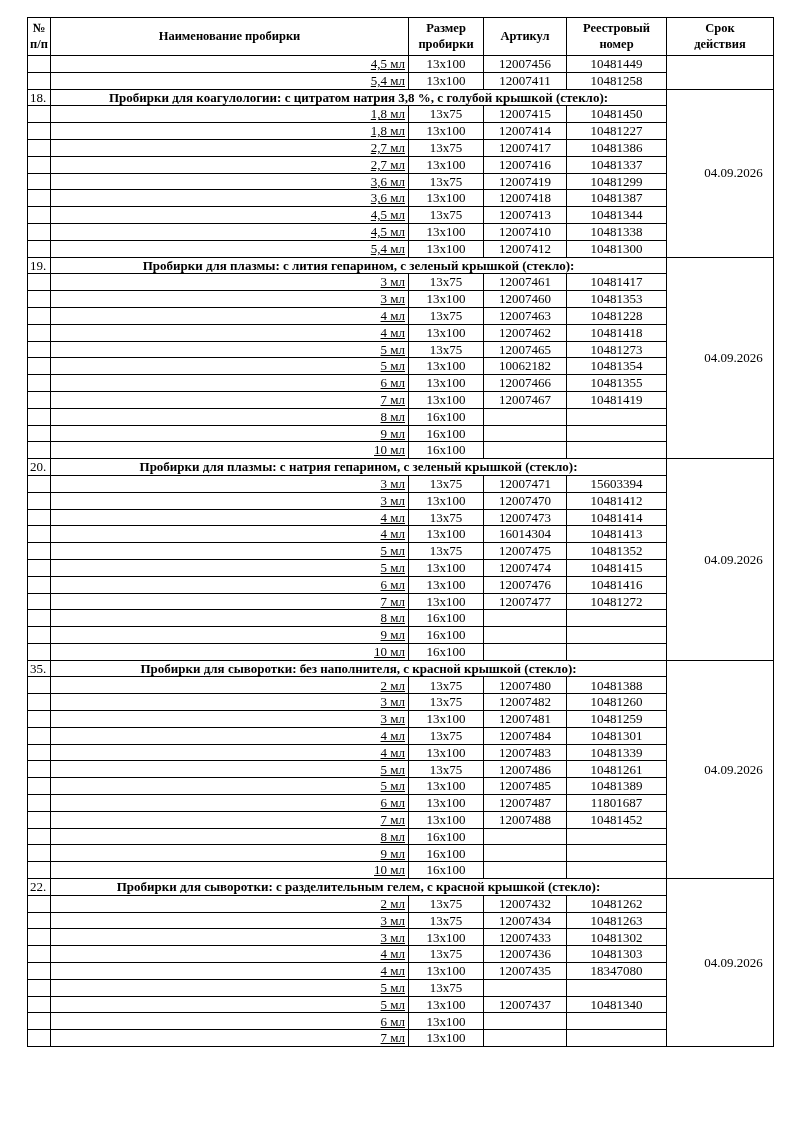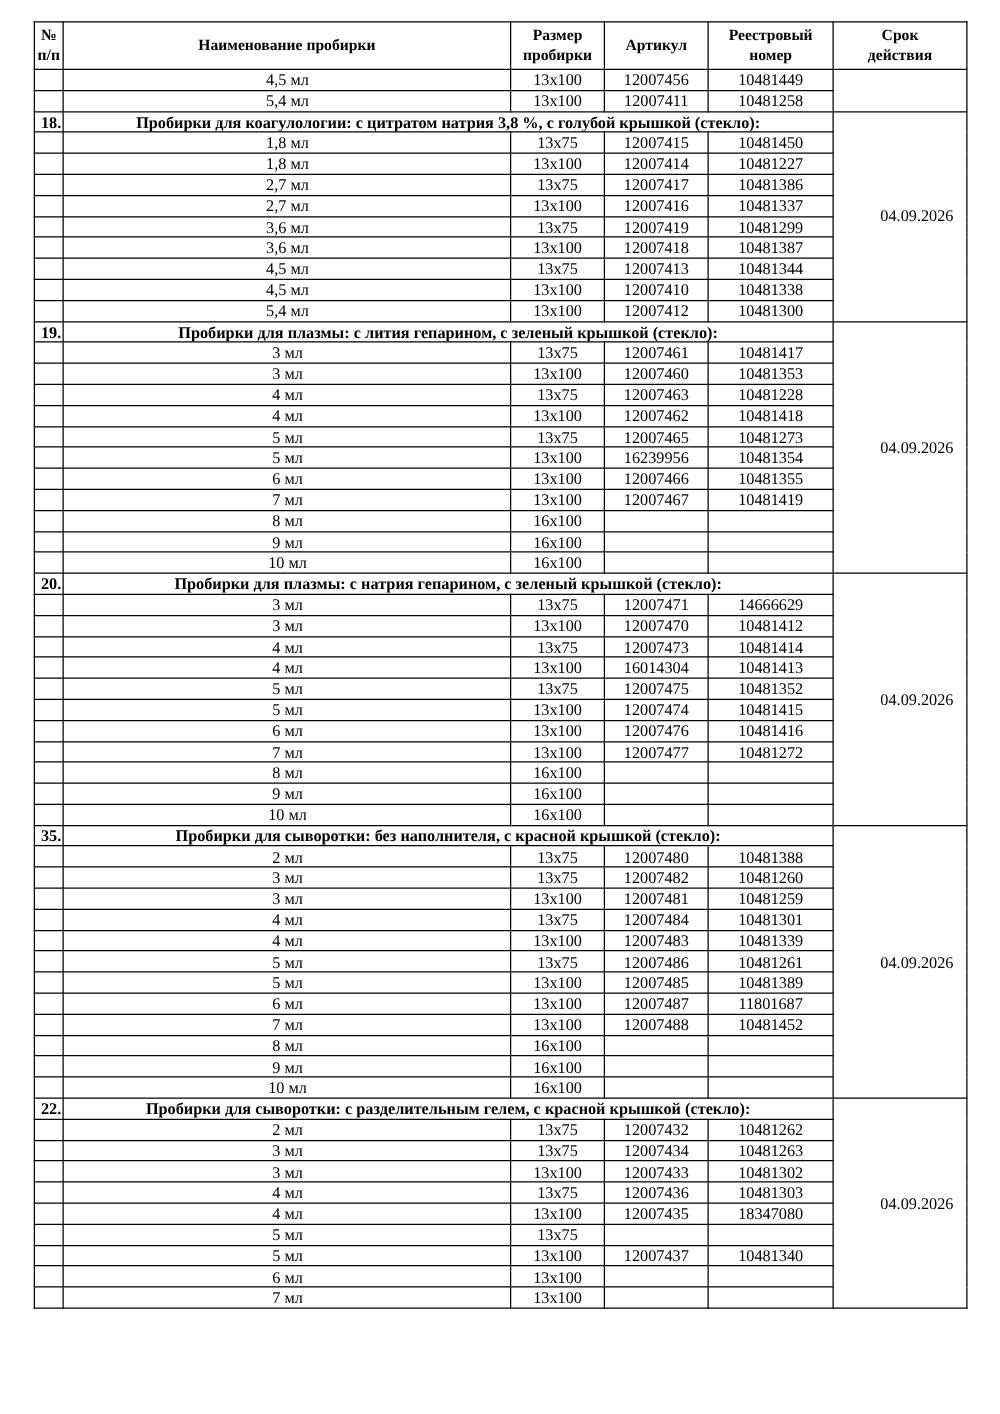--- a/index.html
+++ b/index.html
@@ -22,22 +22,22 @@
   .w-validity { width: 107px; }
   th, td { border: 1px solid #000; overflow: hidden; }
   thead th {
     font-size: 12.5px; font-weight: bold; text-align: center; vertical-align: middle;
     white-space: pre-line; line-height: 1.25; padding: 2px 1px; height: 38px;
   }
   tbody td {
     font-size: 13px; line-height: 1.2; padding: 0 3px;
     height: 16.8px; white-space: nowrap; vertical-align: middle;
   }
-  td.c-num  { text-align: right; padding: 0 1px 0 2px; font-weight: bold; }
-  td.c-name { text-align: center; padding-left: 4px; }
+  td.c-num  { text-align: left; padding: 0 1px 0 2px; }
+  td.c-name { text-align: right; padding-left: 4px; text-decoration: underline; }
   td.c-size, td.c-article, td.c-registry, td.c-validity { text-align: center; }
   tr.section-row td.c-title { font-weight: bold; text-align: center; }
   td.c-validity { vertical-align: middle; padding-left: 30px; }
 </style>
 </head>
 <body>
 
 <div class="page">
   <table class="doc">
     <colgroup>
@@ -183,21 +183,21 @@
           <td class="c-num"></td>
           <td class="c-name">5 мл</td>
           <td class="c-size">13x75</td>
           <td class="c-article">12007465</td>
           <td class="c-registry">10481273</td>
         </tr>
         <tr>
           <td class="c-num"></td>
           <td class="c-name">5 мл</td>
           <td class="c-size">13x100</td>
-          <td class="c-article">16239956</td>
+          <td class="c-article">10062182</td>
           <td class="c-registry">10481354</td>
         </tr>
         <tr>
           <td class="c-num"></td>
           <td class="c-name">6 мл</td>
           <td class="c-size">13x100</td>
           <td class="c-article">12007466</td>
           <td class="c-registry">10481355</td>
         </tr>
         <tr>
@@ -231,21 +231,21 @@
         <tr class="section-row">
           <td class="c-num">20.</td>
           <td class="c-title" colspan="4">Пробирки для плазмы: с натрия гепарином, с зеленый крышкой (стекло):</td>
           <td class="c-validity" rowspan="12">04.09.2026</td>
         </tr>
         <tr>
           <td class="c-num"></td>
           <td class="c-name">3 мл</td>
           <td class="c-size">13x75</td>
           <td class="c-article">12007471</td>
-          <td class="c-registry">14666629</td>
+          <td class="c-registry">15603394</td>
         </tr>
         <tr>
           <td class="c-num"></td>
           <td class="c-name">3 мл</td>
           <td class="c-size">13x100</td>
           <td class="c-article">12007470</td>
           <td class="c-registry">10481412</td>
         </tr>
         <tr>
           <td class="c-num"></td>

